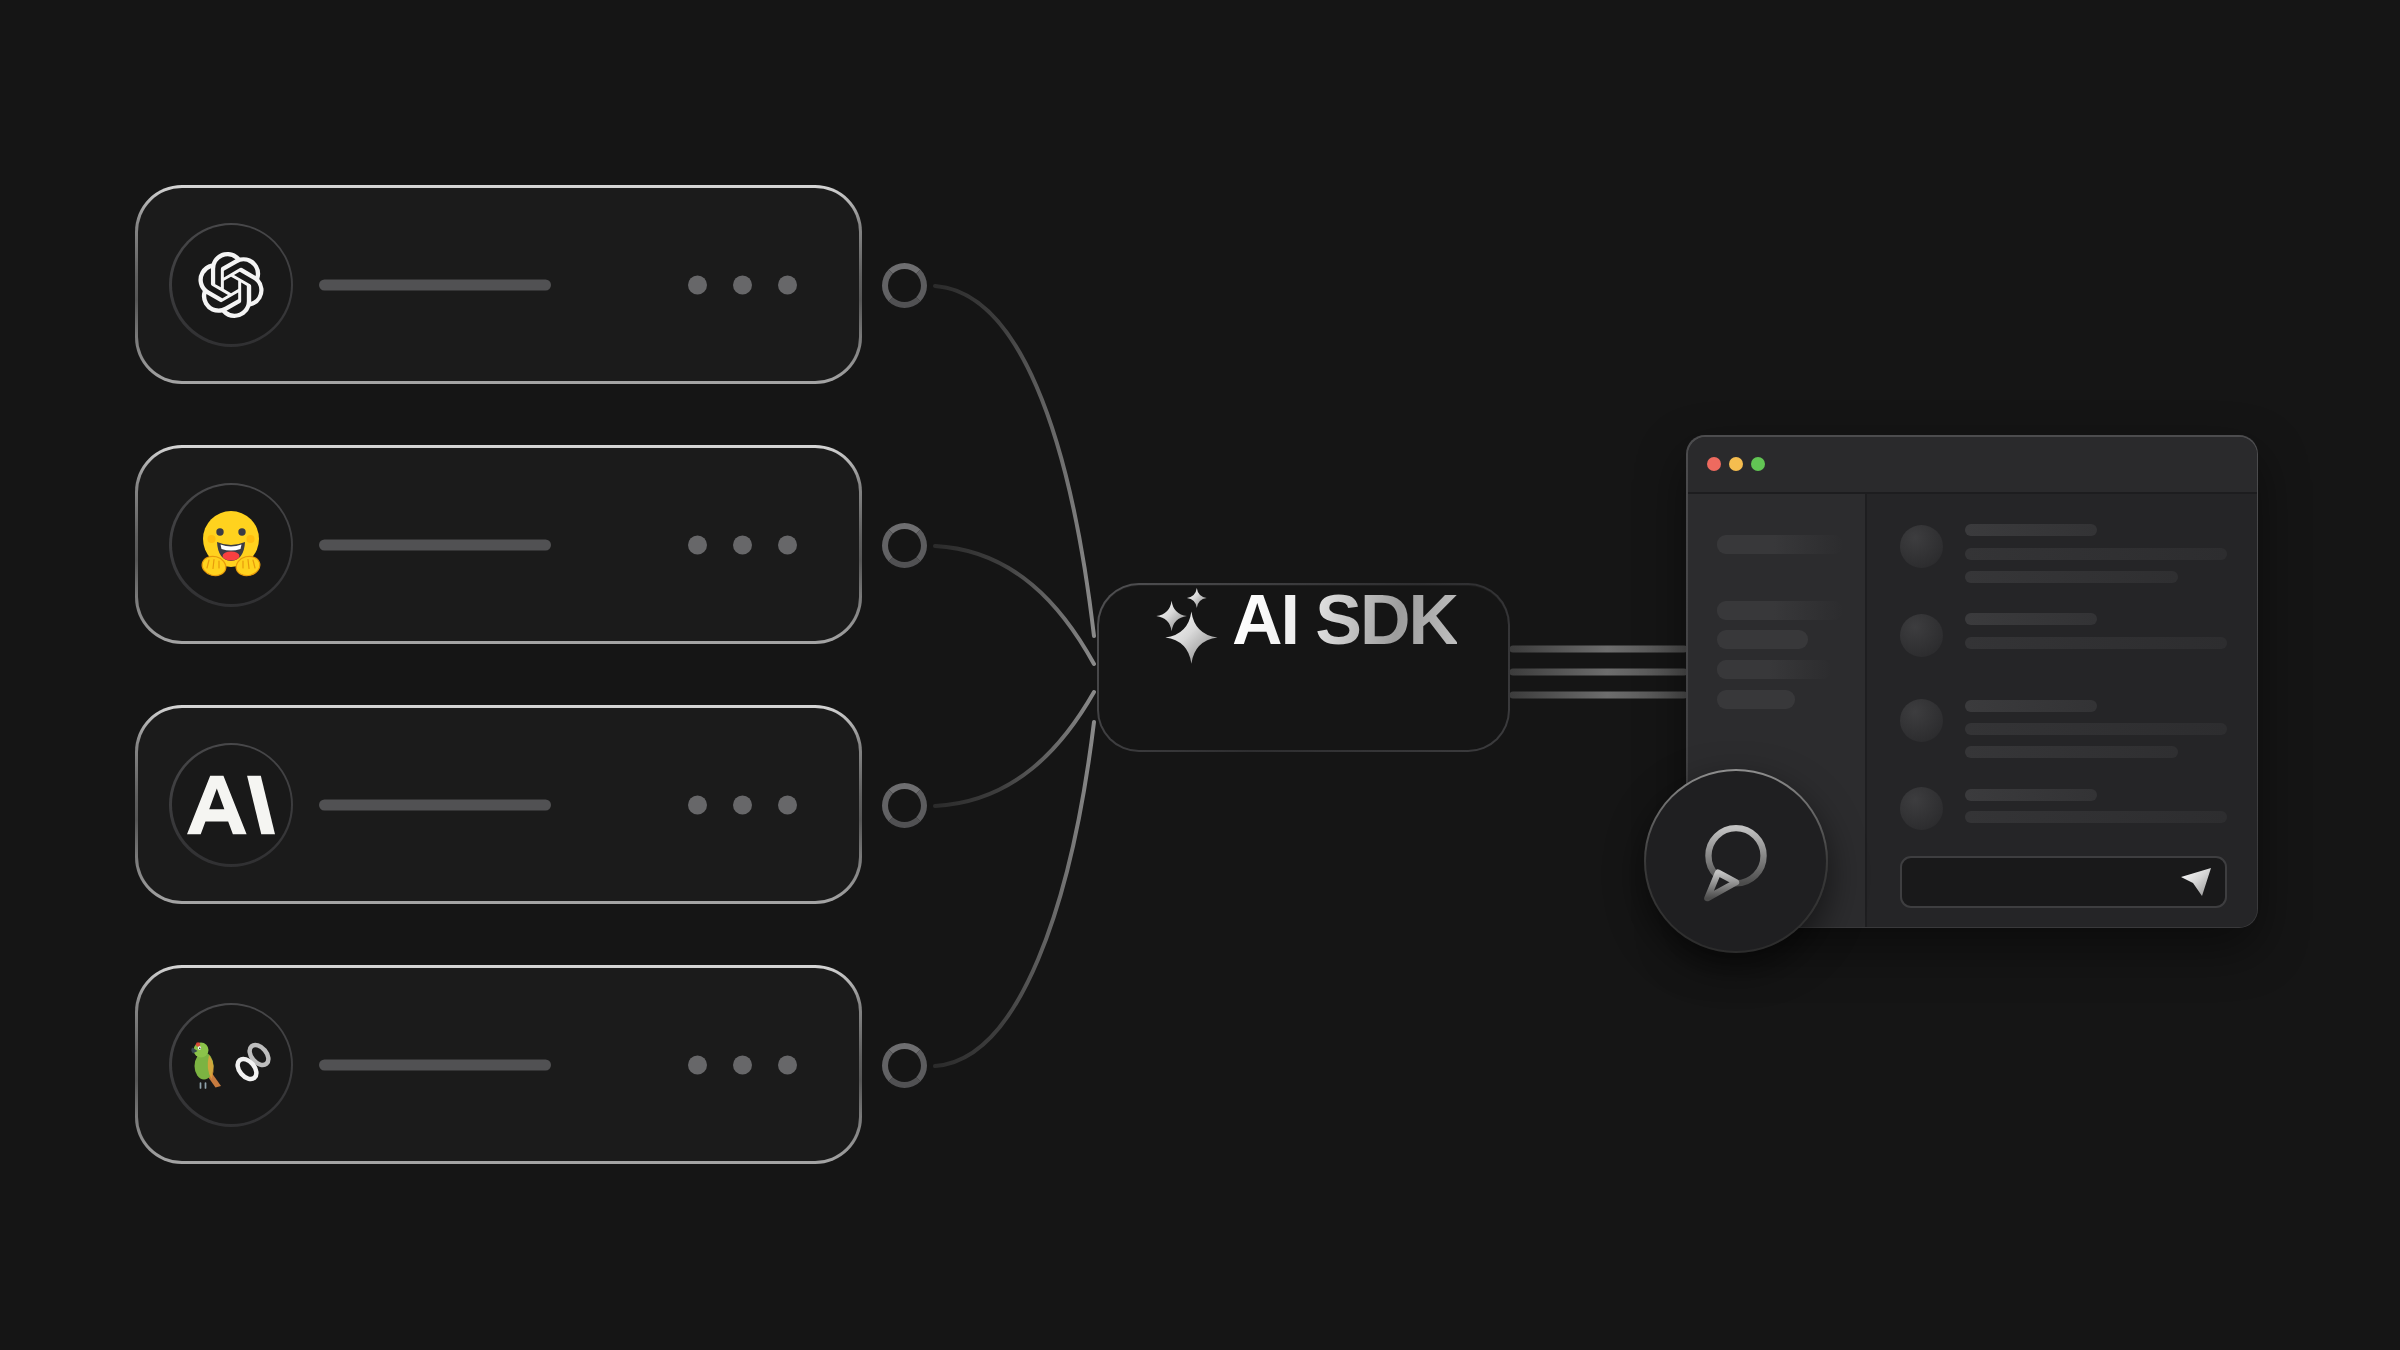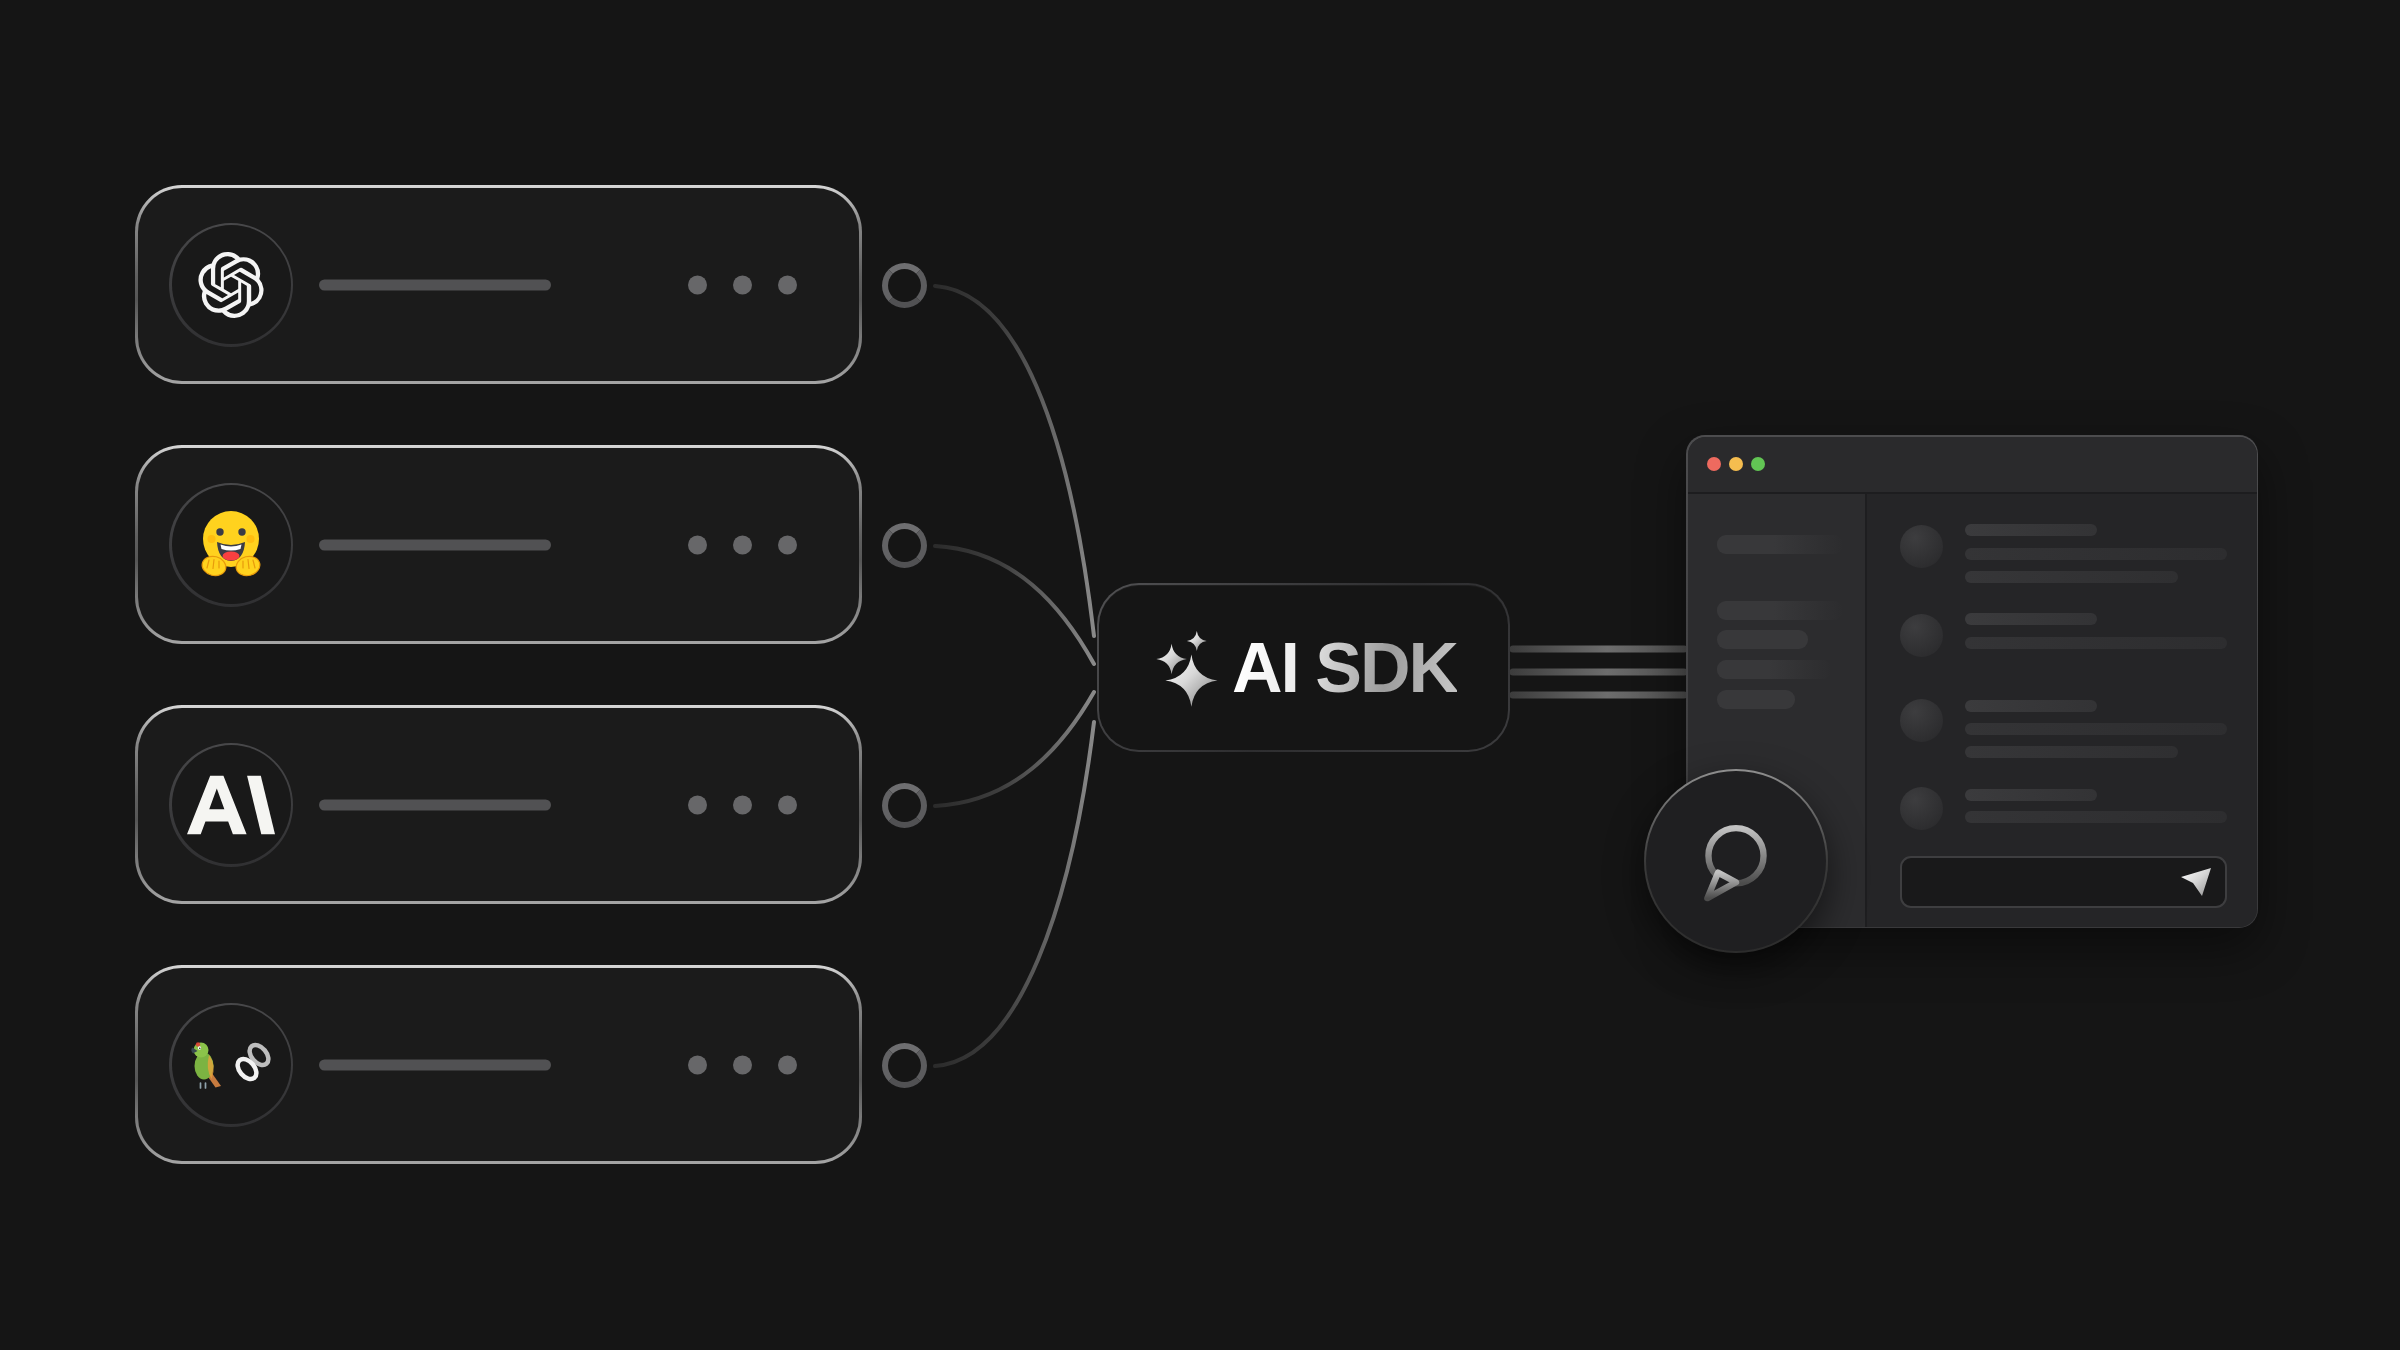--- a/index.html
+++ b/index.html
@@ -28,21 +28,21 @@
 
   
   .port{position:absolute;left:882px;width:45px;height:45px;border-radius:50%;background:#151515;
         border:6px solid;border-color:#6e6e70 #5c5c5e #515153 #626264;box-sizing:border-box;}
   .port-1{top:263px;} .port-2{top:523px;} .port-3{top:783px;} .port-4{top:1043px;}
 
   
   .sdk-node{position:absolute;left:1097px;top:583px;width:413px;height:169px;border-radius:42px;
             background:linear-gradient(135deg,#515153,#2e2e30 55%,#3c3c3e);}
   .sdk-inner{position:absolute;left:2px;top:2px;right:2px;bottom:2px;border-radius:40px;background:#151515;
-             display:flex;align-items:center;justify-content:center;gap:10px;
+             display:flex;justify-content:center;gap:10px;
              box-shadow:inset 0 1px 0 rgba(255,255,255,.04);}
   .sdk-label{font-size:70px;font-weight:700;letter-spacing:-2px;line-height:1;
              background:linear-gradient(100deg,#ffffff 5%,#ececec 30%,#9c9c9c 68%,#c2c2c2 95%);
              -webkit-background-clip:text;background-clip:text;color:transparent;}
 
   
   .window{position:absolute;left:1686px;top:435px;width:572px;height:493px;border-radius:19px;
           background:linear-gradient(180deg,#4c4c4e,#39393b);
           box-shadow:0 20px 50px rgba(0,0,0,.45);}
   .window-inner{position:absolute;left:1.5px;top:1.5px;right:1.5px;bottom:1.5px;border-radius:18px;

